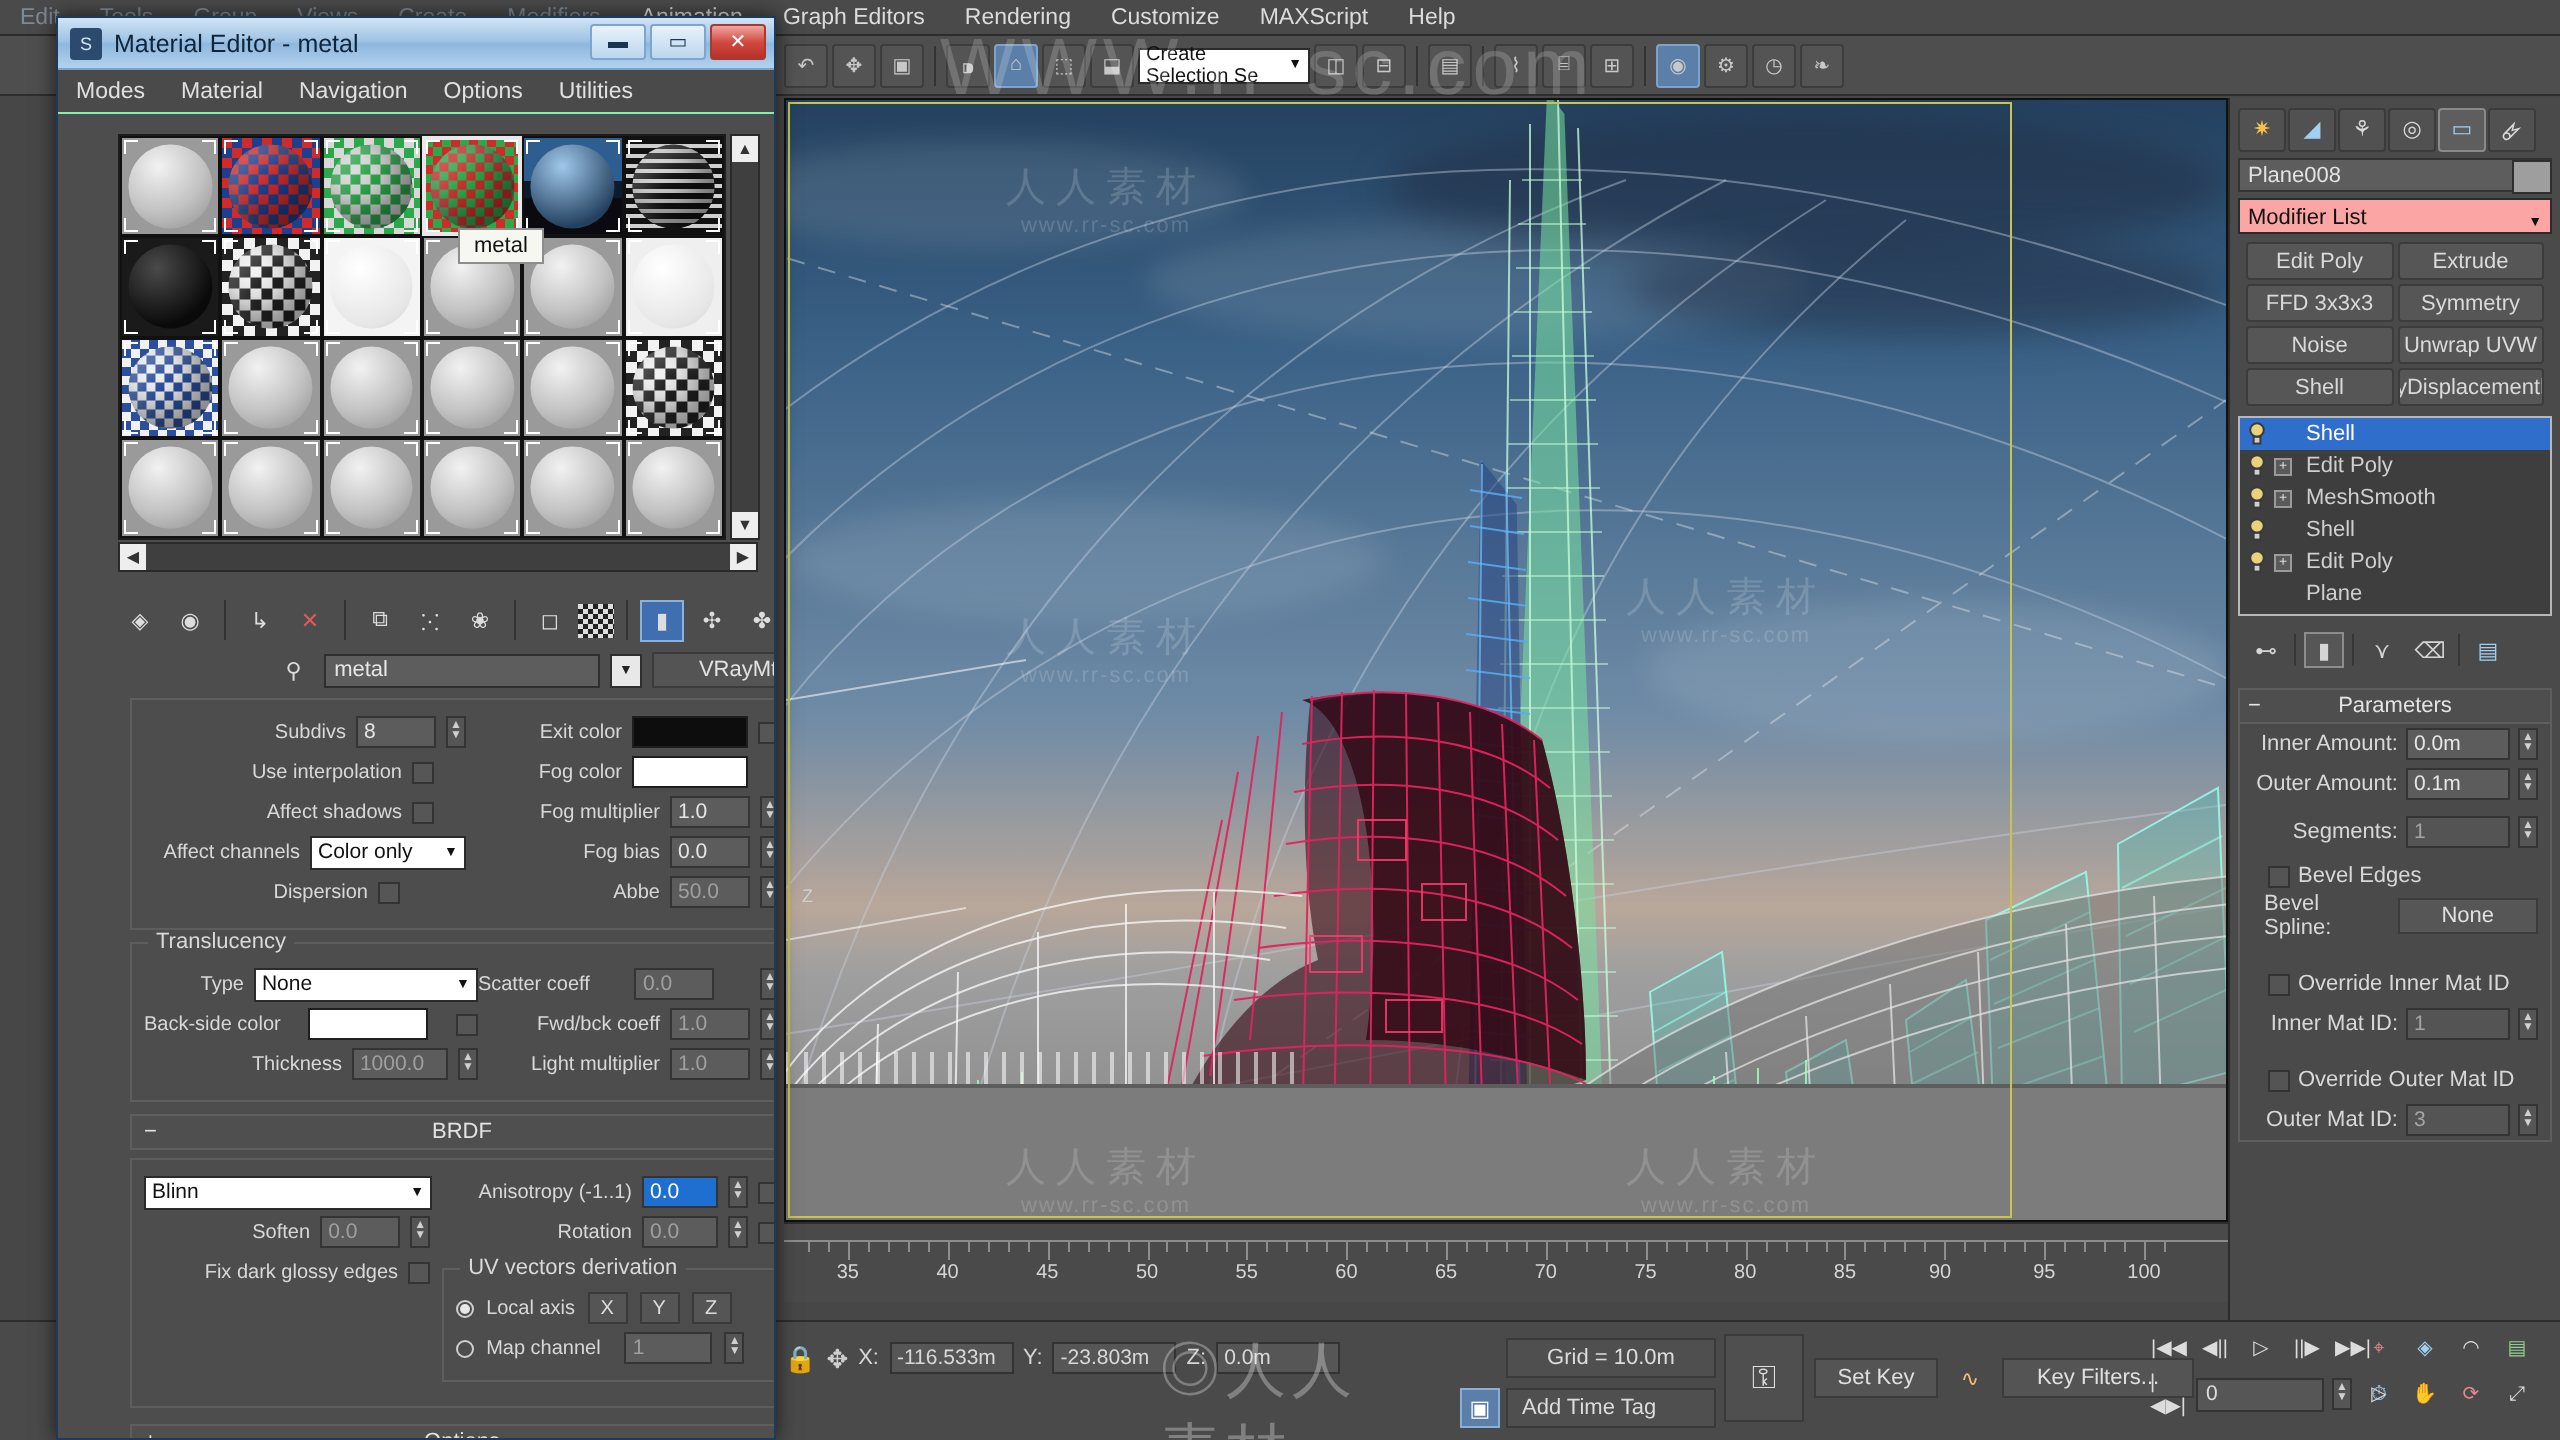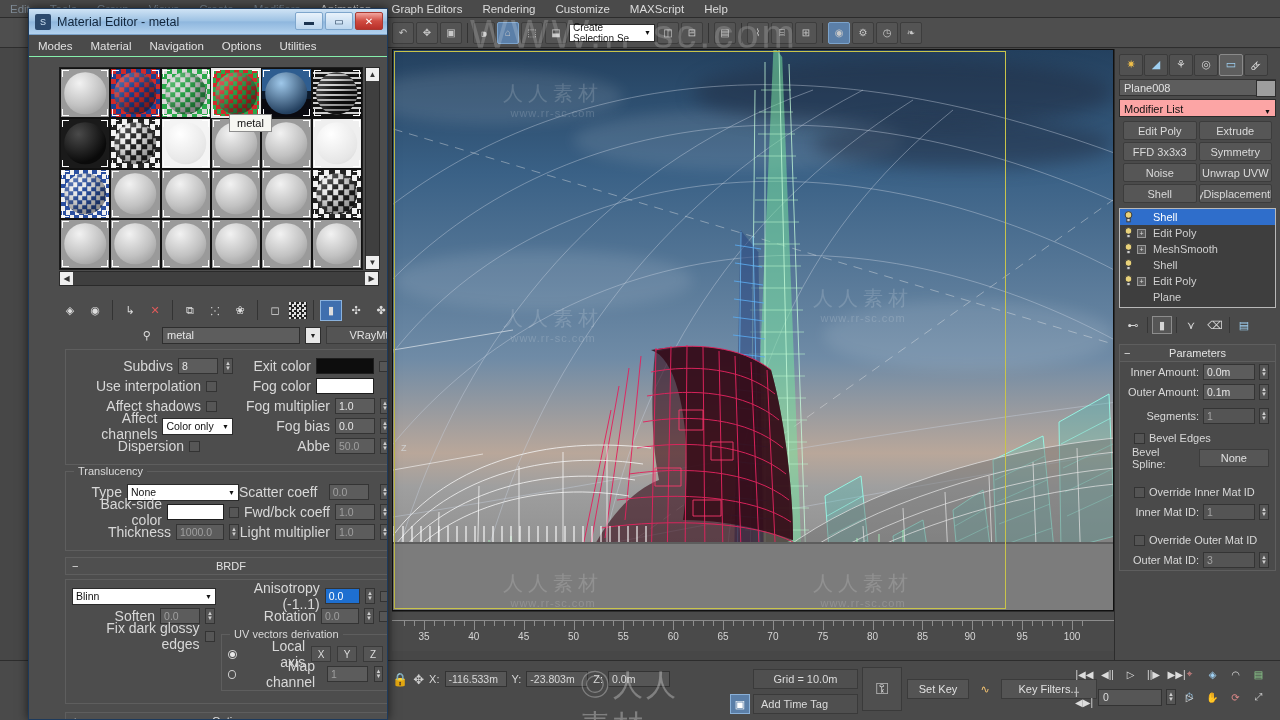--- a/index.html
+++ b/index.html
@@ -245,21 +245,21 @@
                   display:flex; align-items:center; justify-content:center; font-size:7px; }
   #mattype { width:96px; height:18px; background:#545454; border:1px solid #3b3b3b; color:#e2e2e2;
              font-size:11px; display:flex; align-items:center; justify-content:center; }
 
   
   #mbody { position:absolute; left:36px; top:340px; width:332px; height:380px; }
   .mgroup { border:1px solid #5e5e5e; margin-bottom:6px; position:relative; background:#4d4d4d; }
   .mgroup > .glabel { position:absolute; left:8px; top:-7px; background:#4d4d4d; padding:0 4px;
                       font-size:11px; color:#d9d9d9; }
   .mrow { display:flex; align-items:center; height:20px; gap:5px; }
-  .mlabel { font-size:14px; color:#d8d8d8; text-align:right; }
+  .mlabel { font-size:10px; color:#d8d8d8; text-align:right; }
   .mfield { height:16px; background:#5c5c5c; border:1px solid #343434; color:#e6e6e6;
             font-size:10.5px; padding:0 3px; display:flex; align-items:center; }
   .mfield.dim { color:#9f9f9f; }
   .mfield.hl { background:#1e6fd0; color:#fff; }
   .mspin { width:10px; height:16px; background:#555; border:1px solid #343434;
            display:flex; flex-direction:column; align-items:center; justify-content:center;
            font-size:6px; line-height:5px; color:#d0d0d0; }
   .mcb { width:11px; height:11px; background:#565656; border:1px solid #333; }
   .mswatch { height:16px; border:1px solid #1e1e1e; }
   .mdrop { height:17px; background:#fff; color:#111; border:1px solid #2b2b2b; font-size:10.5px;

